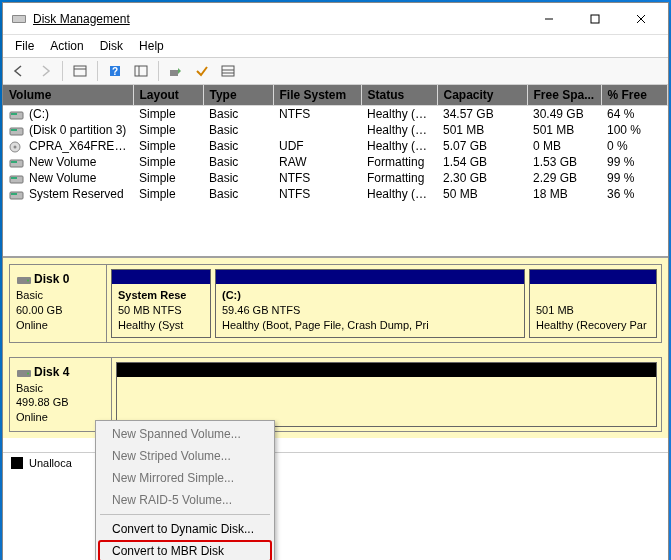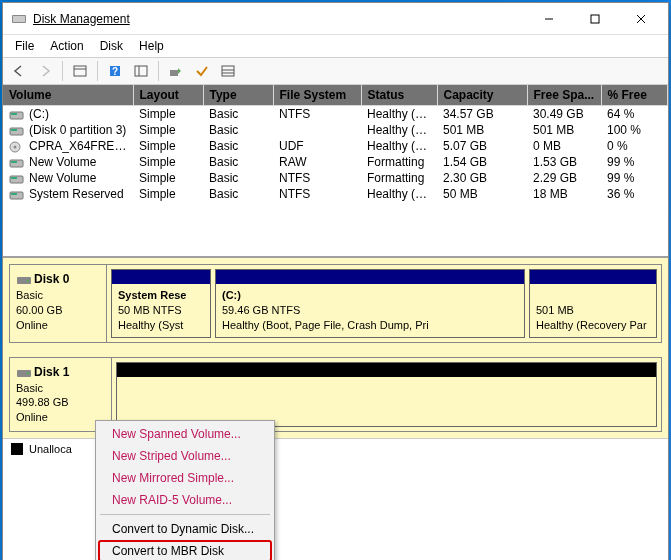--- a/index.html
+++ b/index.html
@@ -121,36 +121,37 @@
   .part .stripe.black { background:#000; }
   .part .pbody { padding:4px 6px; white-space:nowrap; overflow:hidden; }
   .part b { font-size:11px; }
   .legend {
     padding:4px 8px;
     display:flex;
     align-items:center;
     gap:6px;
     border-top:1px solid #ccc;
     font-size:11px;
+    margin-top:14px;
   }
   .legend .sq { width:12px; height:12px; background:#000; display:inline-block; }
   .context-menu {
     position:absolute;
     left:95px;
     top:420px;
     width:180px;
     background:#f2f2f2;
     border:1px solid #a0a0a0;
     box-shadow:2px 2px 4px rgba(0,0,0,0.25);
     padding:2px;
     font-size:12px;
     z-index:10;
   }
   .context-menu .mi { padding:4px 14px; white-space:nowrap; }
-  .context-menu .mi.disabled { color:#be185d; }
+  .context-menu .mi.disabled { color:#737373; }
   .context-menu .msep { height:1px; background:#c0c0c0; margin:3px 2px; }
   .highlight-red {
     border:2px solid #d80000;
     border-radius:3px;
     padding:2px 12px !important;
     margin:0 0;
   }
 </style>
 </head>
 <body>
@@ -399,21 +400,21 @@
             <div class="pbody"><br>501 MB<br>Healthy (Recovery Par</div>
           </div>
         </div>
     </div>
 
     <div class="disk-row">
       <div class="disk-info">
         <span class="dicon"><svg viewBox="0 0 16 16">
               <rect x="1" y="5" width="14" height="7" rx="1" fill="#888"></rect>
               <circle cx="12" cy="8.5" r="1" fill="#4b4"></circle>
-            </svg></span><b>Disk 1</b><br>
+            </svg></span><b>Disk 4</b><br>
         <span>Basic</span><br>
         <span>499.88 GB</span><br>
         <span>Online</span>
       </div>
       <div class="parts">
         <div class="part" style="flex:1">
           <div class="stripe black"></div>
           <div class="pbody" style="height:46px"></div>
         </div>
       </div>

